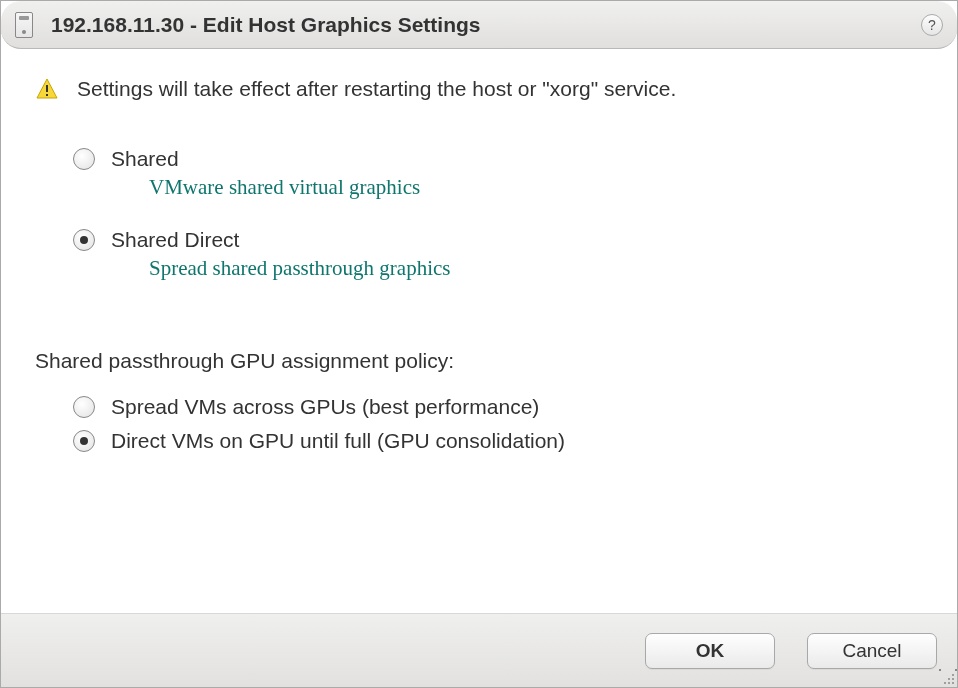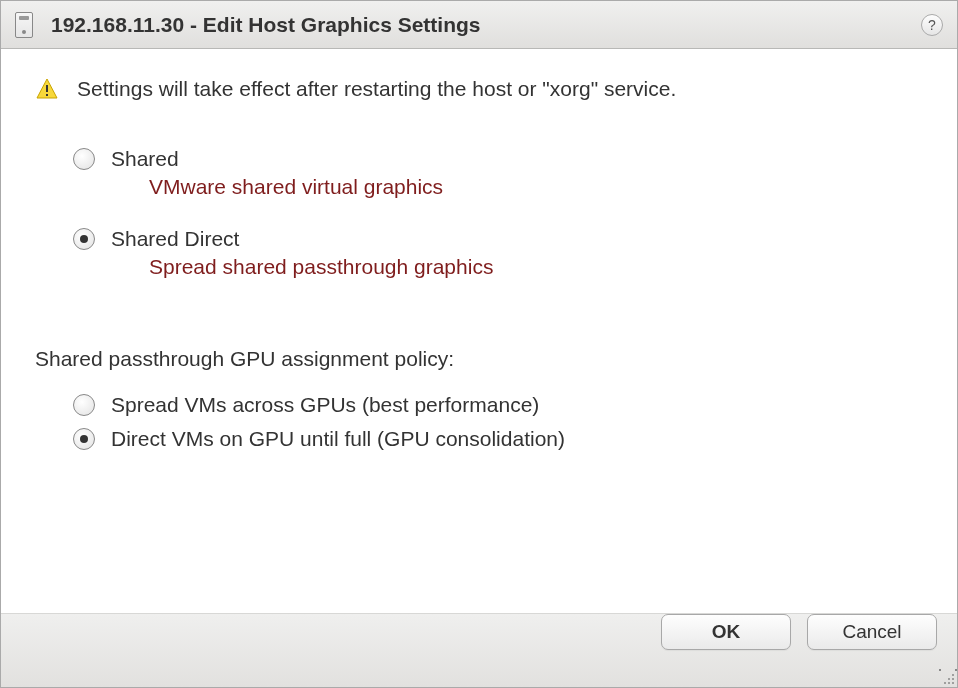--- a/index.html
+++ b/index.html
@@ -17,20 +17,21 @@
       flex-direction: column;
     }
     .titlebar {
       height: 48px;
       background: linear-gradient(to bottom, #f0f0ef 0%, #e0dfdd 100%);
       border-bottom: 1px solid #b8b8b6;
       display: flex;
       align-items: center;
       padding: 0 14px;
       position: relative;
+      border-radius: 20px;
     }
     .host-icon {
       width: 18px;
       height: 26px;
       border: 1px solid #888;
       border-radius: 2px;
       margin-right: 18px;
       background: linear-gradient(to bottom, #f6f6f6, #e6e6e6);
       position: relative;
     }
@@ -126,34 +127,36 @@
     .radio.checked::after {
       content: '';
       width: 8px;
       height: 8px;
       background: #333;
       border-radius: 50%;
     }
     .radio-desc {
       padding-left: 76px;
       margin-bottom: 28px;
-      color: #7f1d1d;
+      color: #0f766e;
+      font-family: Liberation Serif, serif;
     }
     .section-label {
       margin-top: 68px;
       margin-bottom: 22px;
     }
     .footer {
       height: 74px;
       background: linear-gradient(to bottom, #efefee 0%, #e2e1df 100%);
       border-top: 1px solid #d8d8d6;
       display: flex;
+      align-items: center;
       justify-content: flex-end;
       padding: 0 20px;
-      gap: 16px;
+      gap: 32px;
       position: relative;
     }
     .btn {
       min-width: 130px;
       height: 36px;
       background: linear-gradient(to bottom, #fefefe 0%, #eaeaea 100%);
       border: 1px solid #a8a8a8;
       border-radius: 7px;
       font-size: 19px;
       color: #333;

